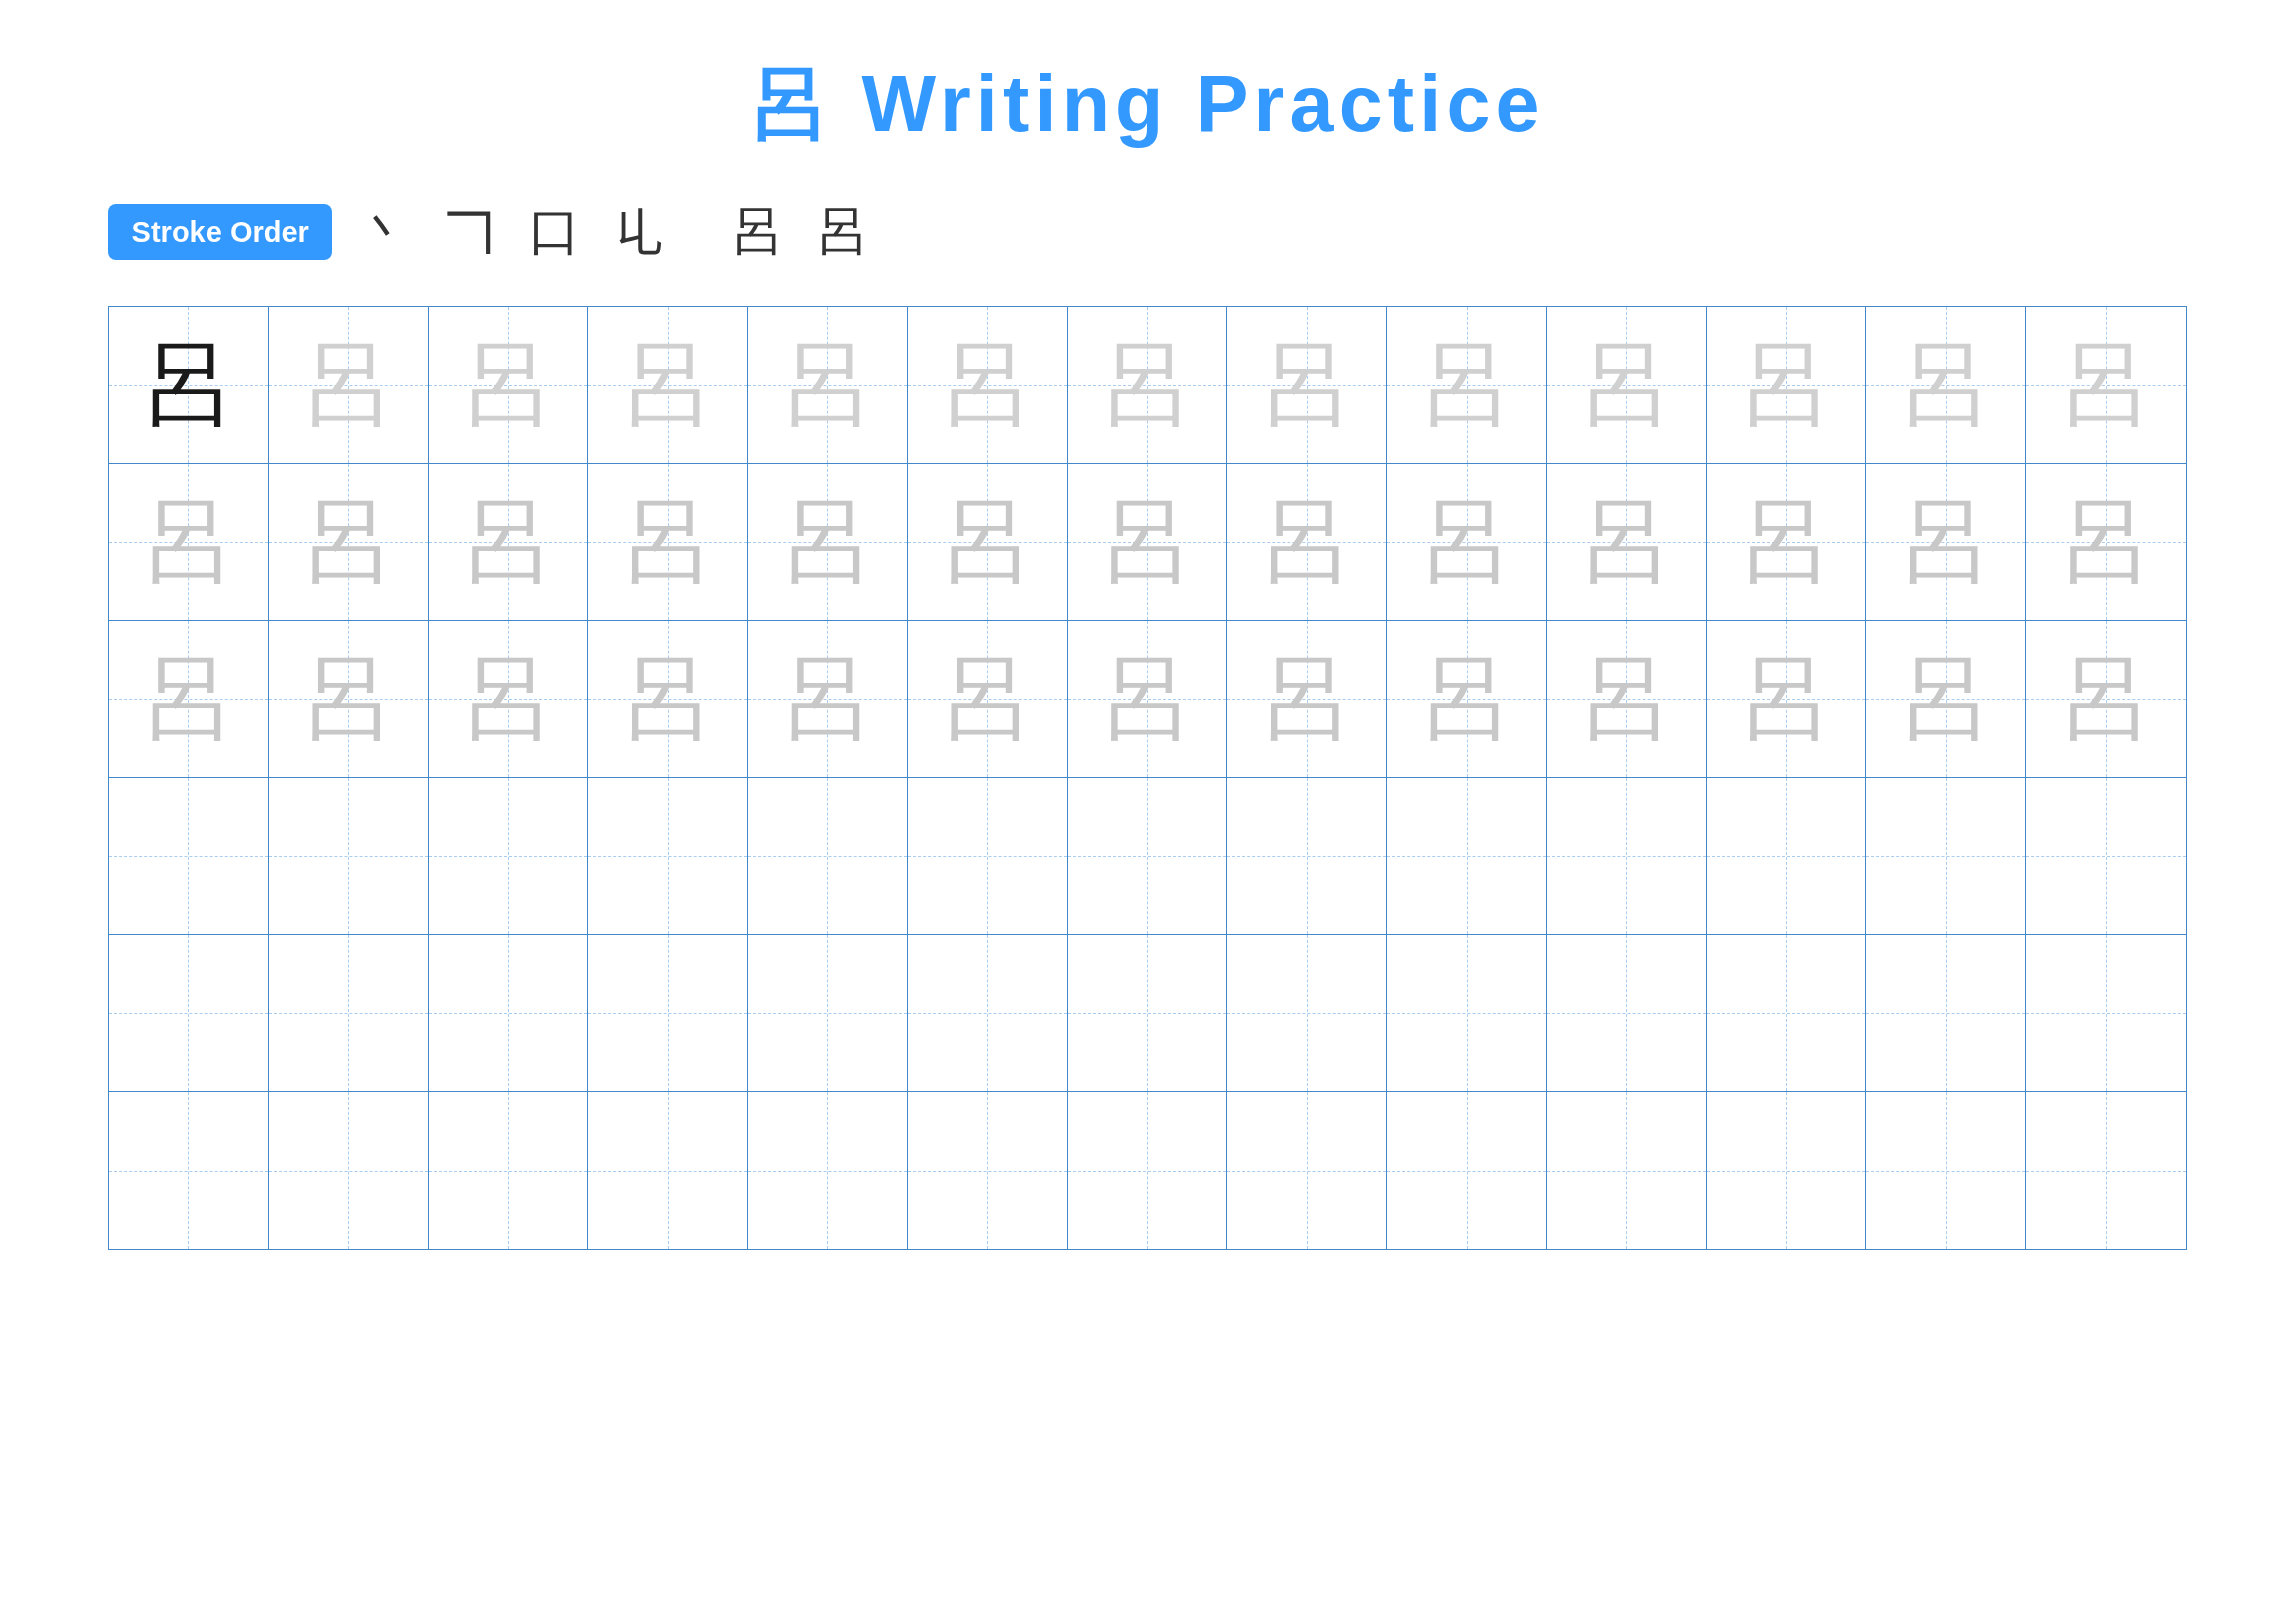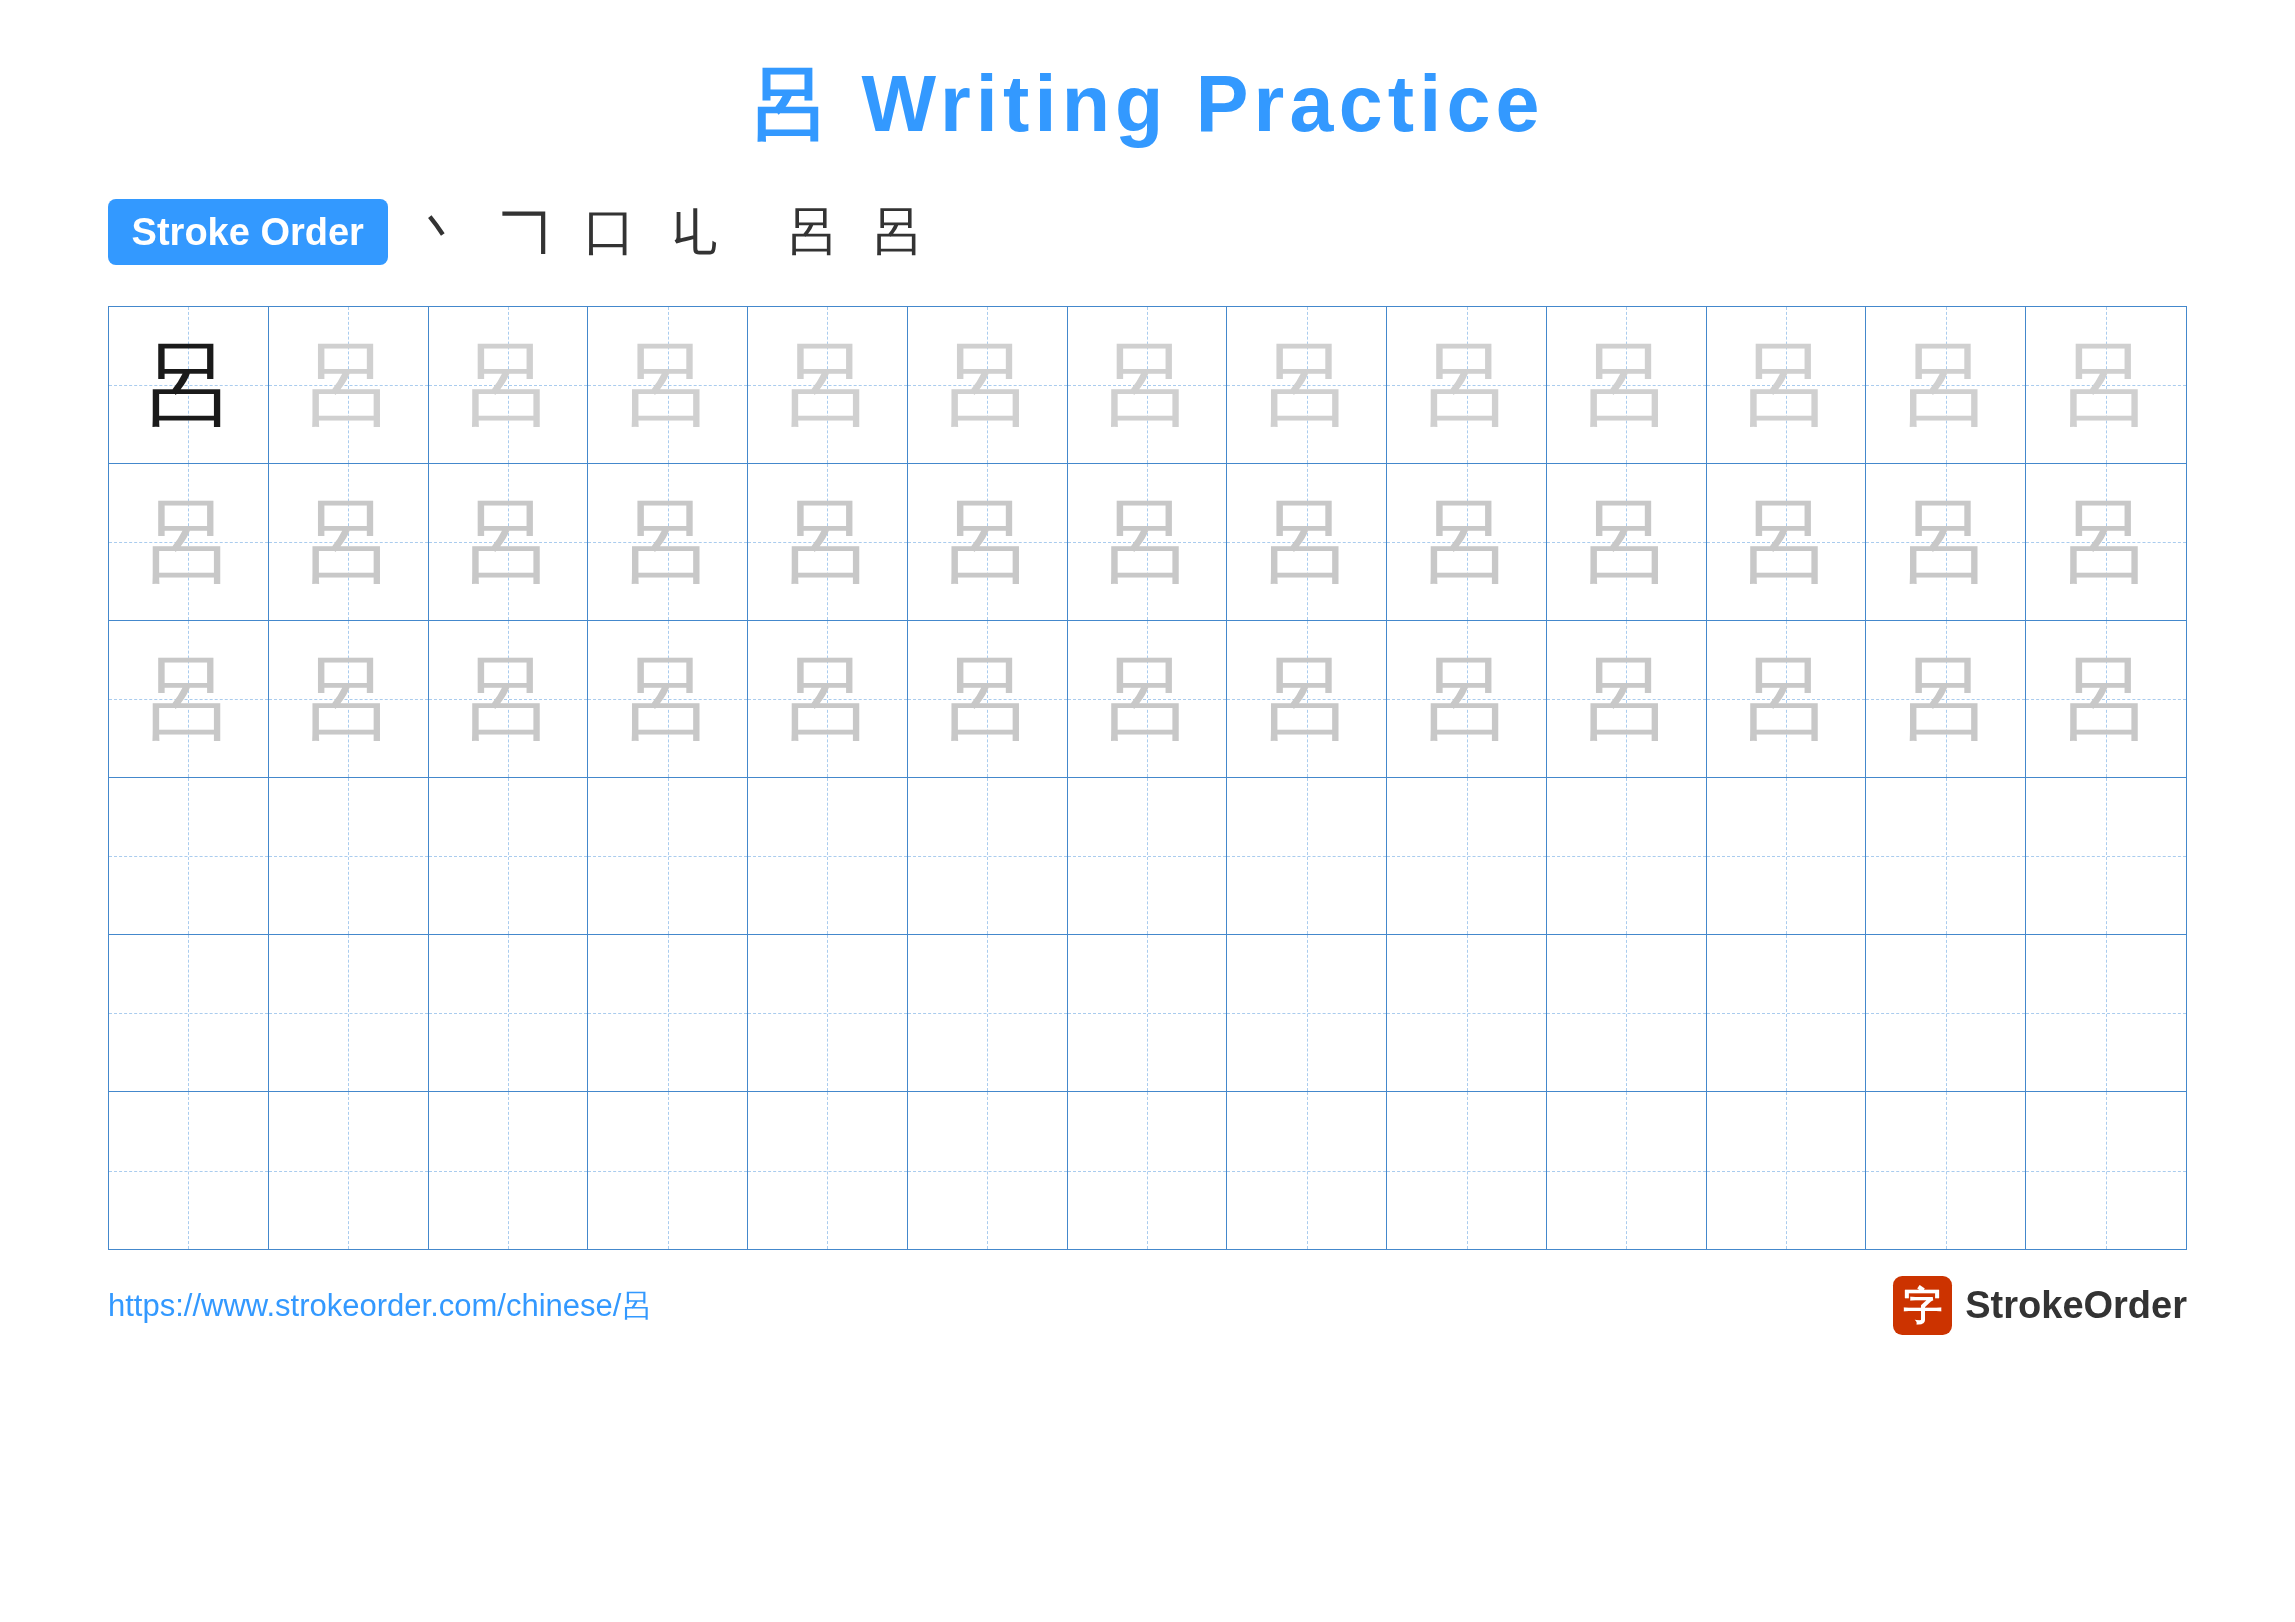--- a/index.html
+++ b/index.html
@@ -35,21 +35,21 @@
     .stroke-order-area {
       display: flex;
       align-items: center;
       margin-bottom: 39px;
       gap: 26px;
     }
 
     .stroke-order-badge {
       background: #3399ff;
       color: white;
-      font-size: 38px;
+      font-size: 29px;
       font-weight: bold;
       padding: 11.8px 23.6px;
       border-radius: 7.9px;
       white-space: nowrap;
     }
 
     .stroke-steps {
       display: flex;
       align-items: center;
       gap: 33px;
@@ -532,22 +532,15 @@
         <div class="h-dash"></div>
         <div class="v-dash"></div>
       </div>
     <div class="cell" style="border-right:none;border-bottom:none;">
         <div class="h-dash"></div>
         <div class="v-dash"></div>
       </div>
 
   </div>
 
-  <div class="footer">
-    <a class="footer-link" href="#">https://www.strokeorder.com/chinese/呂</a>
-    <div class="brand-logo">
-      <div class="brand-icon">字</div>
-      <span class="brand-name">StrokeOrder</span>
-    </div>
-  </div>
 
 </div>
 
 
 </body></html>

